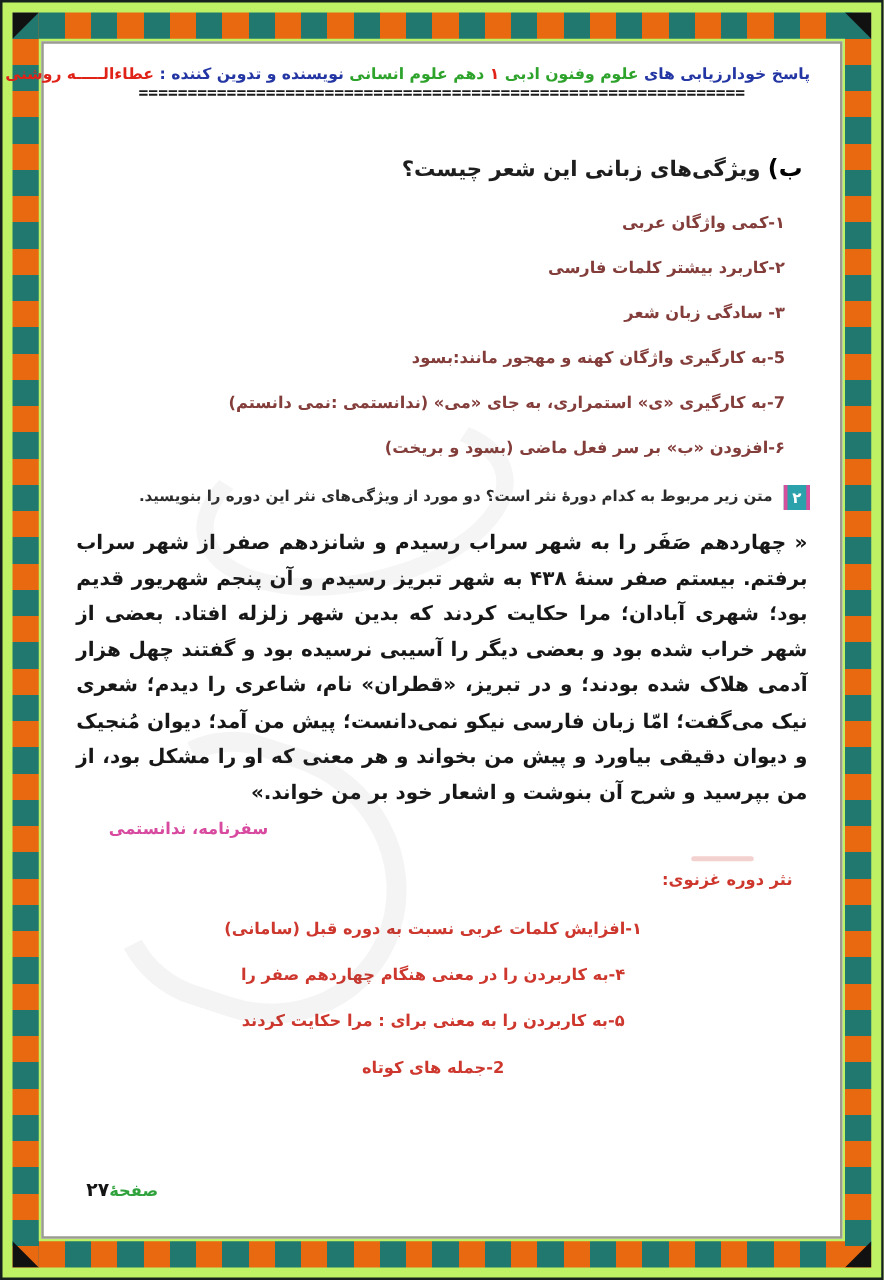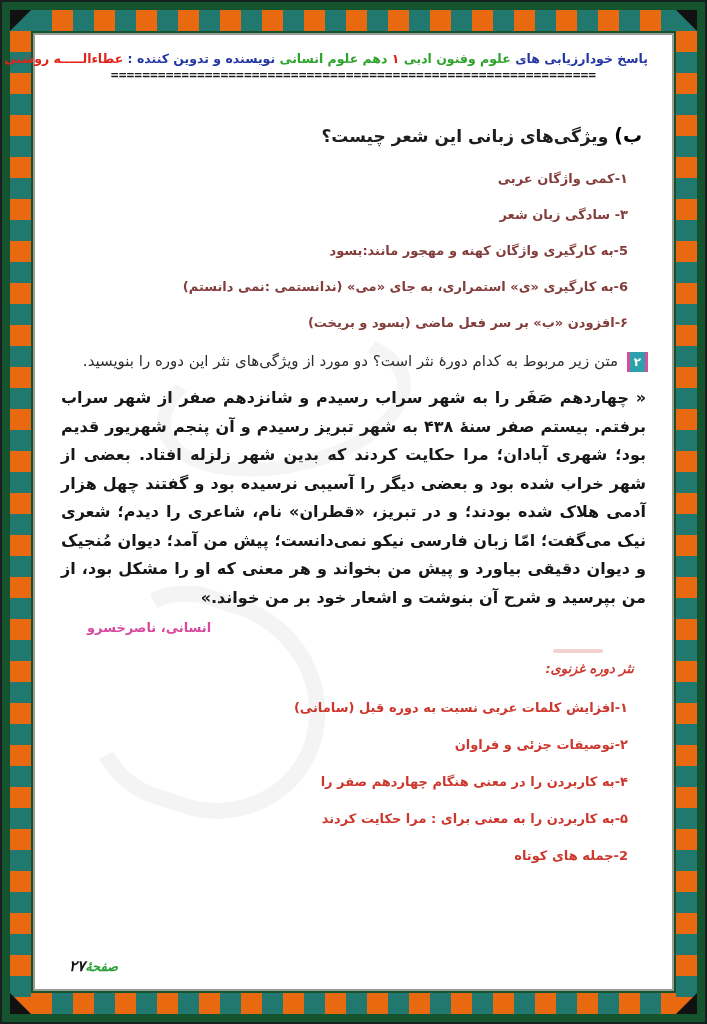--- a/index.html
+++ b/index.html
@@ -2,21 +2,21 @@
 <html lang="fa" dir="rtl"><head>
 <meta charset="utf-8">
 <style>
   html,body{margin:0;padding:0;}
   body{
     width:707px;height:1024px;position:relative;overflow:hidden;
     font-family:"DejaVu Sans",sans-serif;
     background:#f2eedb;
   }
   
-  .frame{position:absolute;inset:0;border:2px solid #15201f;background:#14532d;}
+  .frame{position:absolute;inset:0;border:2px solid #15201f;background:#bef264;}
   .strip{position:absolute;}
   .strip.top,.strip.bottom{left:8px;right:8px;height:21px;
     background:repeating-linear-gradient(to right,#e8690f 0 21px,#20786f 21px 42px);}
   .strip.top{top:8px;}
   .strip.bottom{bottom:8px;background:repeating-linear-gradient(to right,#20786f 0 21px,#e8690f 21px 42px);}
   .strip.left,.strip.right{top:8px;bottom:8px;width:21px;
     background:repeating-linear-gradient(to bottom,#20786f 0 21px,#e8690f 21px 42px);}
   .strip.left{left:8px;}
   .strip.right{right:8px;}
   .corner{position:absolute;width:21px;height:21px;background:#111;}
@@ -53,48 +53,48 @@
   }
 
   
   .qb-title{margin:42px 6px 0 0;color:#1e1e1e;font-size:17px;font-weight:600;}
   .qb-label{font-weight:bold;font-size:19px;color:#000;}
 
   ul.answers{list-style:none;margin:6px;padding:0 14px 0 0;}
   ul.maroon{margin-top:25px;}
   ul.answers li{font-size:13px;font-weight:bold;line-height:15px;margin-bottom:21px;}
   ul.maroon li{color:#833d3a;}
-  ul.redlist li{color:#cd372d;margin-bottom:22px;}
+  ul.redlist li{color:#cd372d;margin-bottom:22px;text-align:center;}
 
   
   .q2-row{margin:7px 0 0 0;display:flex;align-items:flex-start;direction:rtl;}
   .badge{
     flex:0 0 auto;width:15px;height:20px;background:#2ba2ab;
     border-left:3px solid #d4509c;border-right:3px solid #d4509c;
     color:#fff;font-size:12px;font-weight:bold;text-align:center;line-height:20px;
     margin-left:9px;margin-top:1px;
   }
-  .q2-prompt{font-size:15px;font-weight:normal;color:#2c2c2c;line-height:21px;}
+  .q2-prompt{font-size:12px;font-weight:bold;color:#2c2c2c;line-height:21px;}
 
   .passage{
     margin:12px 2px 0 2px;font-size:16px;font-weight:bold;color:#171717;
     line-height:28.5px;text-align:justify;
   }
   .source{
     margin-top:8px;text-align:left;padding-left:28px;
     color:#d84a9f;font-size:13px;font-weight:bold;
   }
   .faint-mark{height:4px;margin:14px 45px 0 0;width:50px;background:rgba(205,70,60,.25);border-radius:2px;float:right;}
-  .answer-heading{clear:both;margin:26px 14px 0 0;color:#cd372d;font-size:13px;font-weight:bold;font-style:italic;}
+  .answer-heading{clear:both;margin:26px 14px 0 0;color:#cd372d;font-size:13px;font-weight:bold;}
   ul.redlist{margin-top:24px;}
 
   
   .page-num{
-    position:absolute;bottom:14px;left:34px;direction:rtl;
-    font-weight:bold;white-space:nowrap;font-style:italic;
+    position:absolute;bottom:28px;left:34px;direction:rtl;
+    font-weight:bold;white-space:nowrap;
   }
   .page-num .word{color:#2fa23b;font-size:13px;}
   .page-num .num{color:#141414;font-size:15px;}
 </style>
 </head>
 <body>
 
 <div class="frame">
   <div class="strip top"></div>
   <div class="strip bottom"></div>
@@ -120,42 +120,42 @@
     </div>
     <div class="separator">==============================================================</div>
 
     <div class="qb-title">
       <span class="qb-label">ب)</span>
       <span>ویژگی‌های زبانی این شعر چیست؟</span>
     </div>
 
     <ul class="answers maroon">
         <li>۱-کمی واژگان عربی</li>
+        <li>۲-کاربرد بیشتر کلمات فارسی</li>
         <li>۳- سادگی زبان شعر</li>
         <li>5-به کارگیری واژگان کهنه و مهجور مانند:بسود</li>
-        <li>6-به کارگیری «ی» استمراری، به جای «می» (ندانستمی :نمی دانستم)</li>
+        <li>7-به کارگیری «ی» استمراری، به جای «می» (ندانستمی :نمی دانستم)</li>
         <li>۶-افزودن «ب» بر سر فعل ماضی (بسود و بریخت)</li>
       </ul>
 
     <div class="q2-row">
       <span class="badge">۲</span>
       <span class="q2-prompt">متن زیر مربوط به کدام دورهٔ نثر است؟ دو مورد از ویژگی‌های نثر این دوره را بنویسید.</span>
     </div>
 
     <p class="passage">« چهاردهم صَفَر را به شهر سراب رسیدم و شانزدهم صفر از شهر سراب برفتم. بیستم صفر سنهٔ ۴۳۸ به شهر تبریز رسیدم و آن پنجم شهریور قدیم بود؛ شهری آبادان؛ مرا حکایت کردند که بدین شهر زلزله افتاد. بعضی از شهر خراب شده بود و بعضی دیگر را آسیبی نرسیده بود و گفتند چهل هزار آدمی هلاک شده بودند؛ و در تبریز، «قطران» نام، شاعری را دیدم؛ شعری نیک می‌گفت؛ امّا زبان فارسی نیکو نمی‌دانست؛ پیش من آمد؛ دیوان مُنجیک و دیوان دقیقی بیاورد و پیش من بخواند و هر معنی که او را مشکل بود، از من بپرسید و شرح آن بنوشت و اشعار خود بر من خواند.»</p>
 
-    <div class="source">انسانی، ناصرخسرو</div>
+    <div class="source">سفرنامه، ندانستمی</div>
 
     <div class="faint-mark"></div>
 
     <div class="answer-heading">نثر دوره غزنوی:</div>
 
     <ul class="answers redlist">
         <li>۱-افزایش کلمات عربی نسبت به دوره قبل (سامانی)</li>
-        <li>۲-توصیفات جزئی و فراوان</li>
         <li>۴-به کاربردن را در معنی هنگام چهاردهم صفر را</li>
         <li>۵-به کاربردن را به معنی برای : مرا حکایت کردند</li>
         <li>2-جمله های کوتاه</li>
       </ul>
 
     <div class="page-num">
       <span class="word">صفحهٔ</span><span class="num">۲۷</span>
     </div>
 
   </div>

